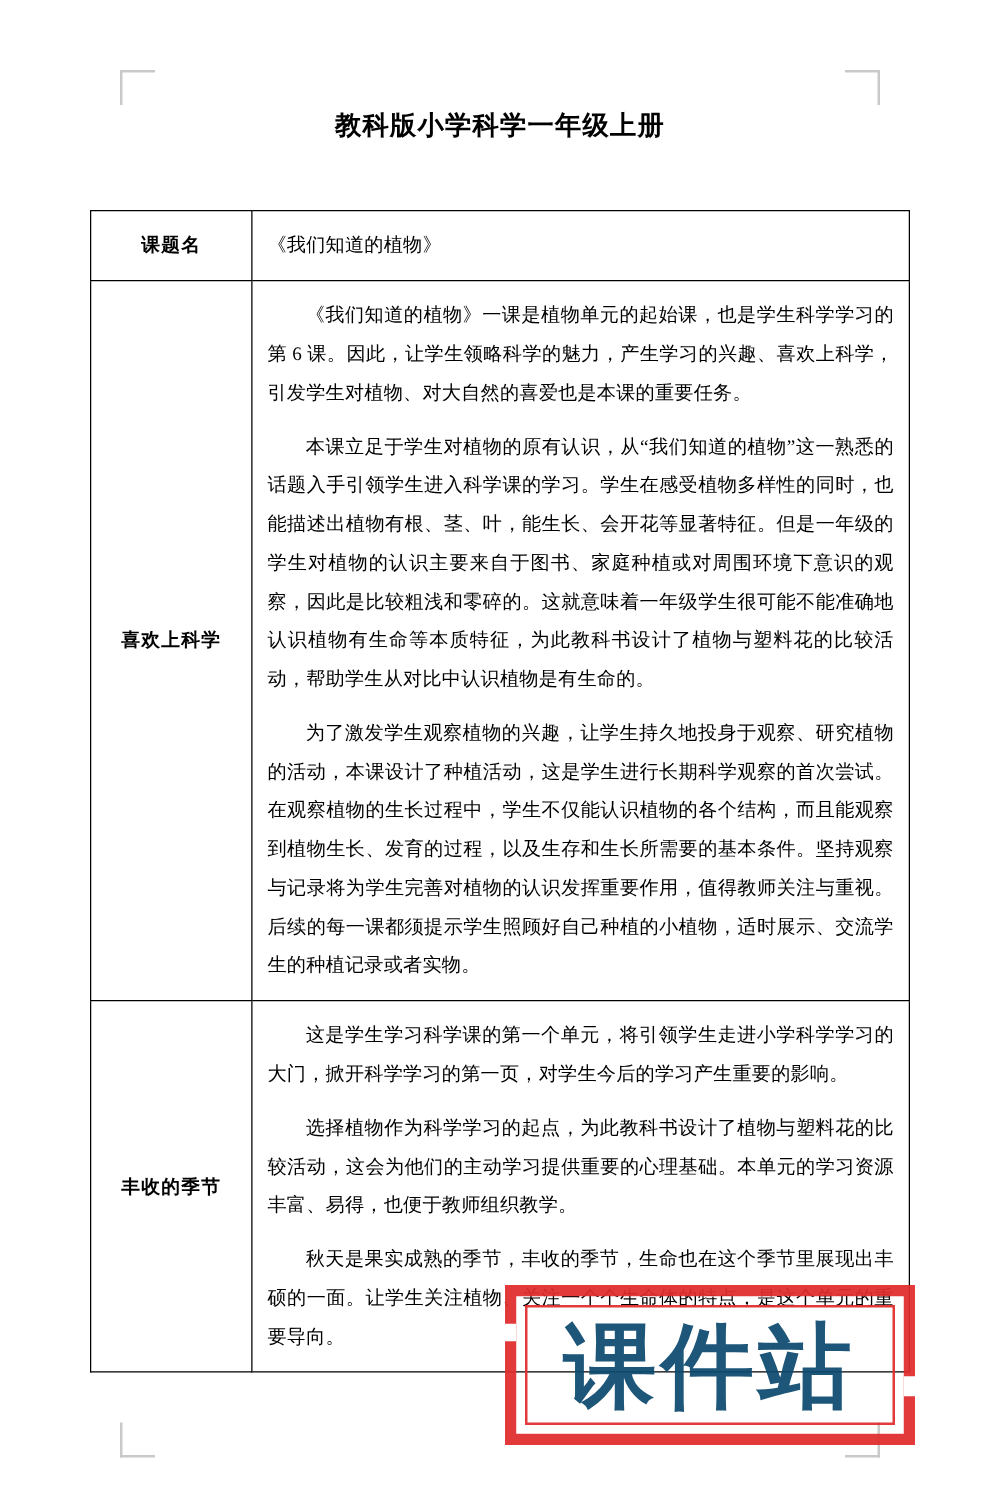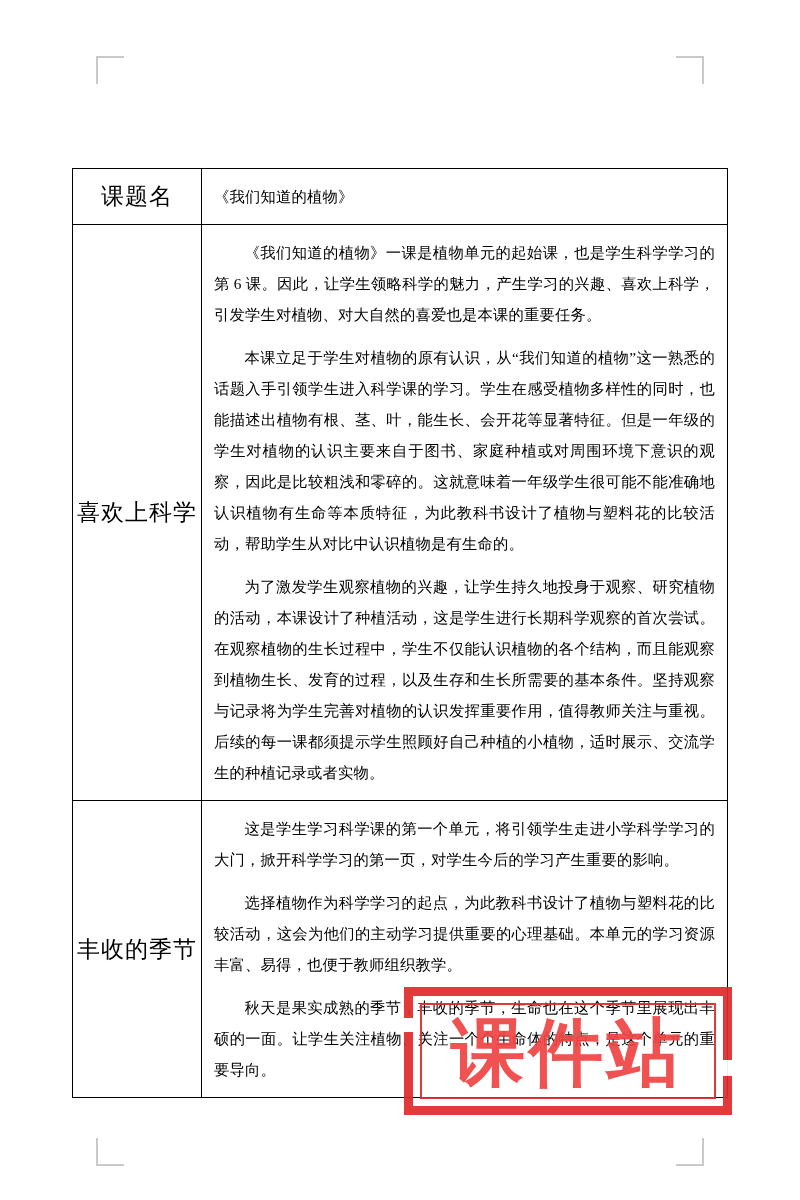--- a/index.html
+++ b/index.html
@@ -57,22 +57,22 @@
     table-layout: fixed;
   }
   table.main td {
     border: 1px solid #000;
     vertical-align: middle;
     padding: 0;
   }
   td.label {
     width: 128px;
     text-align: center;
-    font-weight: normal;
-    font-size: 23px;
+    font-weight: bold;
+    font-size: 15px;
     letter-spacing: 1px;
   }
   td.content {
     padding: 7px 11px 9px 11px;
     vertical-align: top;
   }
   .row-title td { height: 42px; }
   .row-title .content {
     font-size: 15.5px;
     vertical-align: middle;
@@ -85,26 +85,26 @@
     line-height: 31px;
     text-indent: 2em;
     text-align: justify;
     letter-spacing: 0.2px;
   }
 
   
   .stamp {
     position: absolute;
     left: 404px;
-    top: 987px;
+    top: 1028px;
     width: 328px;
     height: 128px;
     border: 9px solid #e02c2c;
     box-sizing: border-box;
-    color: #ef4444;
+    color: #0c4a6e;
     font-family: "DejaVu Sans", sans-serif;
     font-weight: bold;
     font-size: 74px;
     line-height: 112px;
     text-align: center;
     letter-spacing: 4px;
     opacity: 0.93;
   }
   .stamp .inner {
     position: absolute;
@@ -132,20 +132,21 @@
 </head>
 <body>
 
 <div class="page">
 
   <div class="crop tl"></div>
   <div class="crop tr"></div>
   <div class="crop bl"></div>
   <div class="crop br"></div>
 
+  <div class="doc-title line1">教科版小学科学一年级上册</div>
 
   <table class="main">
     <tbody>
       <tr class="row-title">
         <td class="label">课题名</td>
         <td class="content">
           <p class="para" style="text-indent:0">《我们知道的植物》</p>
         </td>
       </tr>
 

